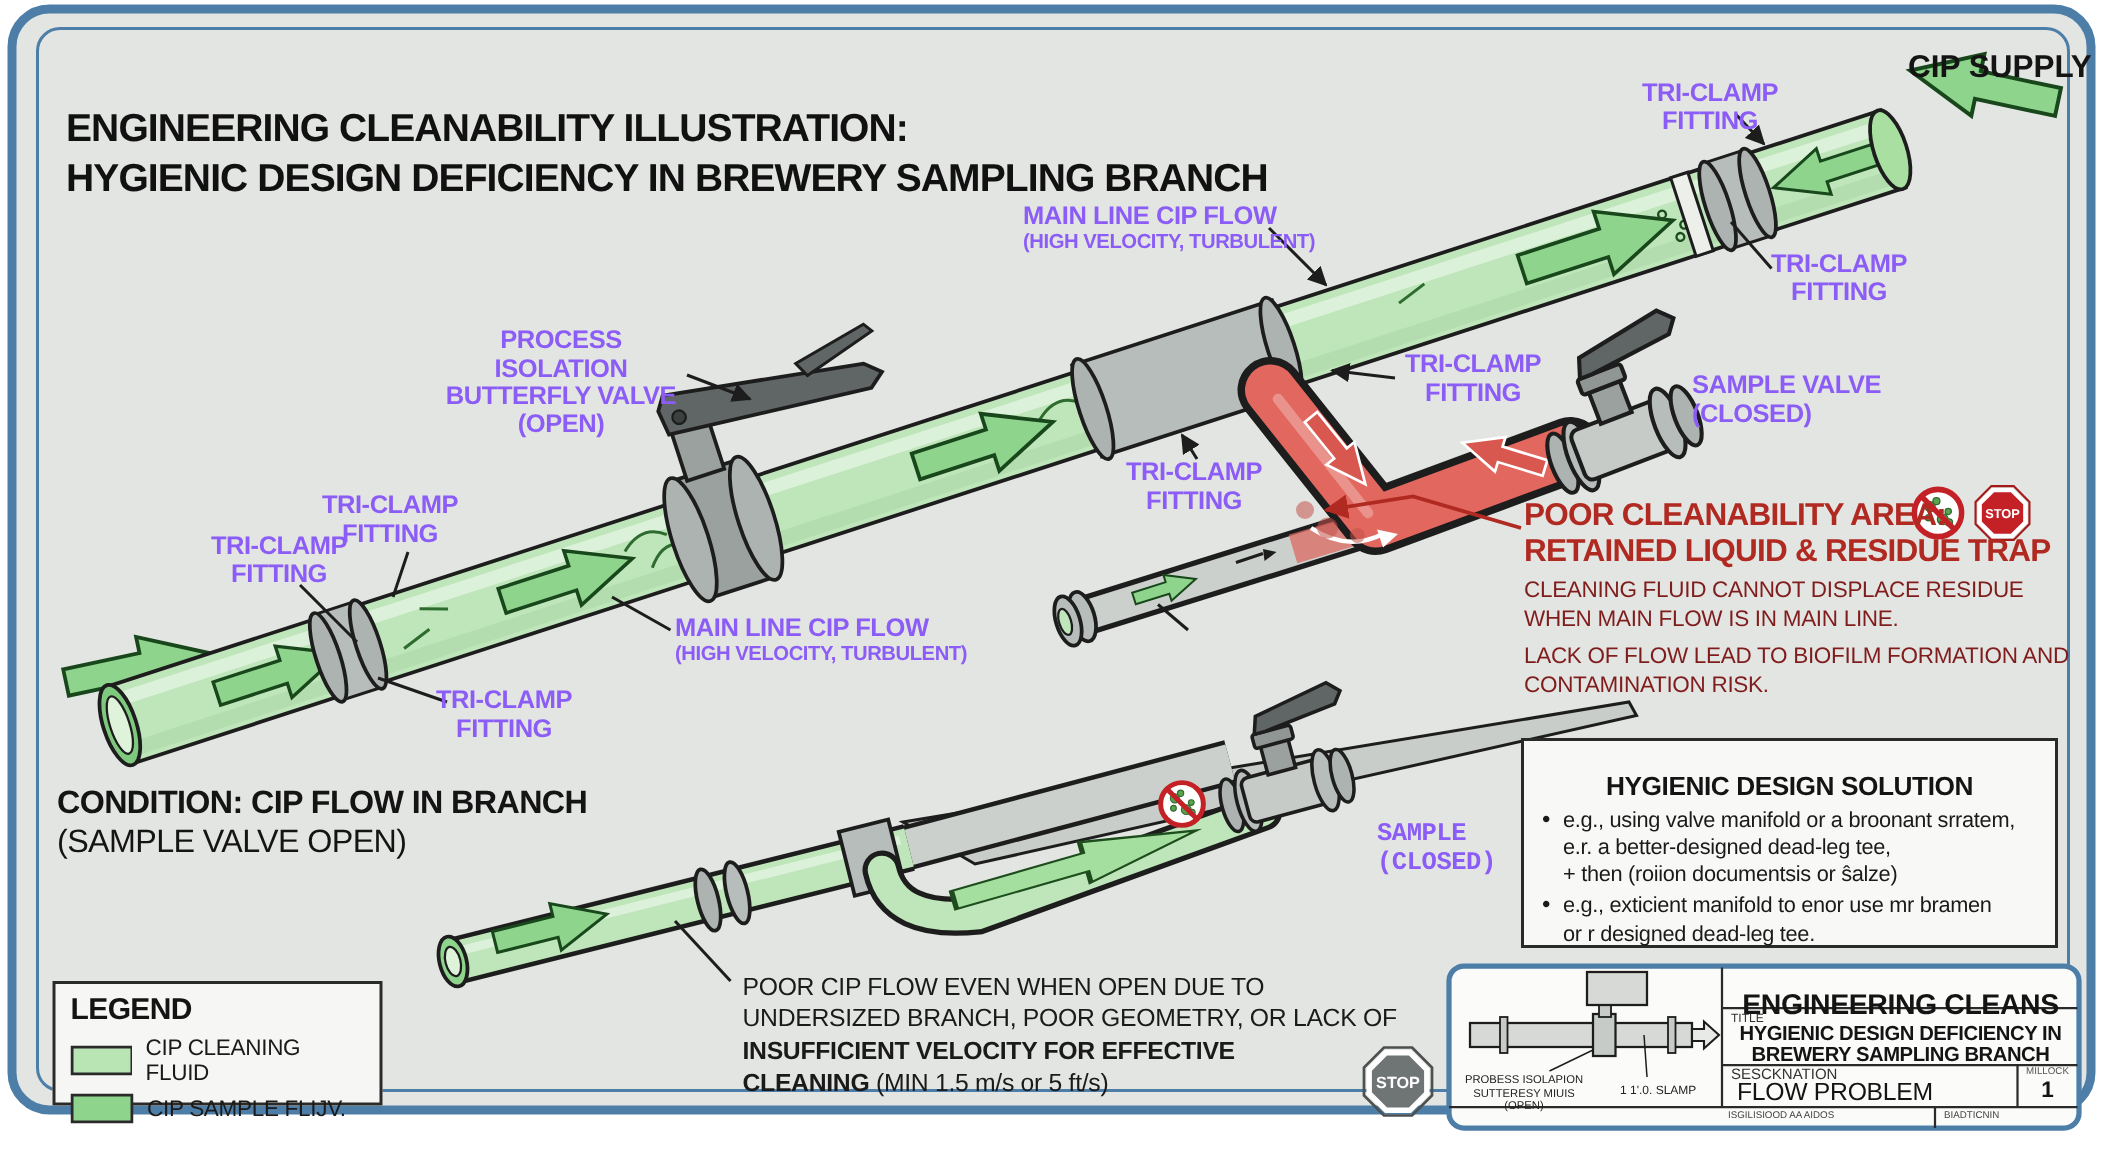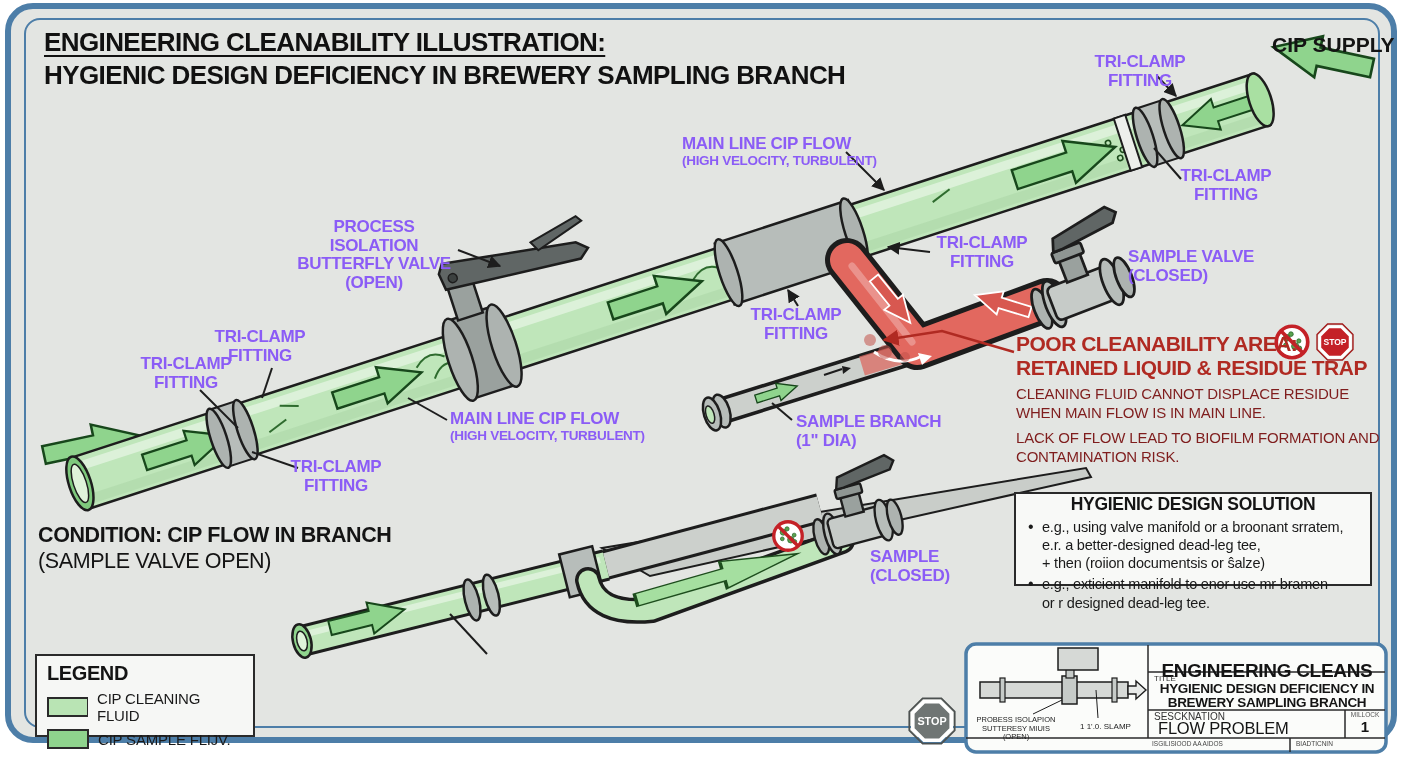--- a/index.html
+++ b/index.html
@@ -10,37 +10,37 @@
   .frame-inner{position:absolute;left:24px;top:18px;width:1356px;height:710px;
           border:2.5px solid #4d7ea8;border-radius:16px;box-sizing:border-box;}
   svg.scene{position:absolute;left:0;top:0;}
   .lbl{position:absolute;font-weight:700;font-size:17px;line-height:1.1;
        color:#8b5cf6;letter-spacing:-0.3px;}
   .lbl.c{text-align:center;}
   .pre{white-space:pre-line;}
   .smallsub{font-size:13.5px;}
   .pagetitle{position:absolute;left:44px;top:26px;font-weight:700;font-size:26px;
        line-height:1.25;color:#111;letter-spacing:-0.6px;}
-  .pagetitle .u{text-decoration:underline;text-underline-offset:4px;}
+  .pagetitle .u{text-underline-offset:4px;margin-top:43px;}
   .cip-supply{position:absolute;left:1272px;top:33px;font-weight:700;font-size:21px;color:#141414;}
   .poor{position:absolute;left:1016px;top:332px;width:366px;}
   .poor .h{font-weight:700;font-size:21px;line-height:1.12;color:#b02a22;letter-spacing:-0.5px;}
   .poor .b{font-weight:400;font-size:15px;line-height:1.26;color:#7f1d1d;margin-top:6px;letter-spacing:-0.2px;}
   .condition{position:absolute;left:38px;top:522px;font-size:21.5px;color:#141414;letter-spacing:-0.4px;line-height:1.22;}
   .condition .l1{font-weight:700;}
   .condition .l2{font-weight:400;}
   .bottomnote{position:absolute;left:495px;top:648px;font-size:16.5px;color:#1a1a1a;line-height:1.3;letter-spacing:-0.2px;}
   .bottomnote .bold{font-weight:700;}
   .legendbox{position:absolute;left:35px;top:654px;width:220px;height:83px;background:#f6f7f5;
        border:2.5px solid #2a2a2a;padding:6px 10px;box-sizing:border-box;}
   .legendbox .t{font-weight:700;font-size:20px;color:#141414;letter-spacing:-0.4px;}
   .legendrow{display:flex;align-items:center;gap:9px;margin-top:5px;}
   .legendrow .txt{font-size:15px;font-weight:400;color:#1a1a1a;letter-spacing:-0.2px;}
-  .solutionbox{position:absolute;left:1014px;top:492px;width:358px;height:94px;background:#f8f9f7;
-       border:2.5px solid #2a2a2a;box-sizing:border-box;padding:0 10px;}
+  .solutionbox{position:absolute;left:1014px;top:492px;width:358px;height:140px;background:#f8f9f7;
+       border:2.5px solid #2a2a2a;box-sizing:border-box;padding:20px 10px;}
   .solutionbox .h{text-align:center;font-weight:700;font-size:17.5px;color:#141414;letter-spacing:-0.3px;}
   .solutionbox .bullet{position:relative;font-size:14.5px;font-weight:400;color:#1a1a1a;
        padding-left:16px;margin-top:3px;line-height:1.25;letter-spacing:-0.2px;}
   .solutionbox .bullet::before{content:"•";position:absolute;left:2px;top:-1px;font-size:16px;}
   .tblock-text{position:absolute;color:#141414;}
   .tb-company{left:1148px;top:660px;width:238px;text-align:center;font-weight:700;font-size:19px;letter-spacing:-0.3px;}
   .tb-titlelabel{left:1154px;top:674px;font-size:8px;font-weight:400;color:#333;}
   .tb-title{left:1148px;top:682px;width:238px;text-align:center;font-weight:700;font-size:13.5px;line-height:1.05;letter-spacing:-0.3px;}
   .tb-deslabel{left:1154px;top:711px;font-size:10px;font-weight:400;color:#333;}
   .tb-designation{left:1158px;top:719px;font-size:16.5px;font-weight:400;letter-spacing:-0.2px;}
@@ -275,41 +275,43 @@
 
   <div class="lbl c" style="left:930px;top:234px;width:104px;">TRI-CLAMP FITTING</div>
   <div class="lbl c" style="left:744px;top:306px;width:104px;">TRI-CLAMP FITTING</div>
   <div class="lbl c" style="left:1086px;top:53px;width:108px;">TRI-CLAMP FITTING</div>
   <div class="lbl c" style="left:1172px;top:167px;width:108px;">TRI-CLAMP FITTING</div>
 
   <div class="lbl" style="left:1128px;top:248px;">
     <div>SAMPLE VALVE</div>
     <div>(CLOSED)</div>
   </div>
-  <div class="lbl" style="left:796px;top:413px;">
-    <div>SAMPLE BRANCH</div>
-    <div>(1" DIA)</div>
-  </div>
-  <div class="lbl" style="left:870px;top:548px;">
+  <div class="lbl" style="left:918px;top:548px;font-family:Liberation Mono, monospace;">
     <div>SAMPLE</div>
     <div>(CLOSED)</div>
   </div>
 
   <div class="poor">
     <div class="h">POOR CLEANABILITY AREA:</div>
     <div class="h">RETAINED LIQUID &amp; RESIDUE TRAP</div>
     <div class="b">CLEANING FLUID CANNOT DISPLACE RESIDUE WHEN MAIN FLOW IS IN MAIN LINE.</div>
     <div class="b">LACK OF FLOW LEAD TO BIOFILM FORMATION AND CONTAMINATION RISK.</div>
   </div>
 
   <div class="condition">
     <div class="l1">CONDITION: CIP FLOW IN BRANCH</div>
     <div class="l2">(SAMPLE VALVE OPEN)</div>
   </div>
 
+  <div class="bottomnote">
+    <div>POOR CIP FLOW EVEN WHEN OPEN DUE TO</div>
+    <div>UNDERSIZED BRANCH, POOR GEOMETRY, OR LACK OF</div>
+    <div class="bold">INSUFFICIENT VELOCITY FOR EFFECTIVE</div>
+    <div><span class="bold">CLEANING</span><span> (MIN 1.5 m/s or 5 ft/s)</span></div>
+  </div>
 
   <div class="legendbox">
     <div class="t">LEGEND</div>
     <div class="legendrow">
       <svg width="42" height="20">
         <rect x="1" y="1" width="40" height="18" stroke="#2a2a2a" stroke-width="2" fill="#b9e4b4"></rect>
       </svg>
       <span class="txt">CIP CLEANING FLUID</span>
     </div>
     <div class="legendrow">

